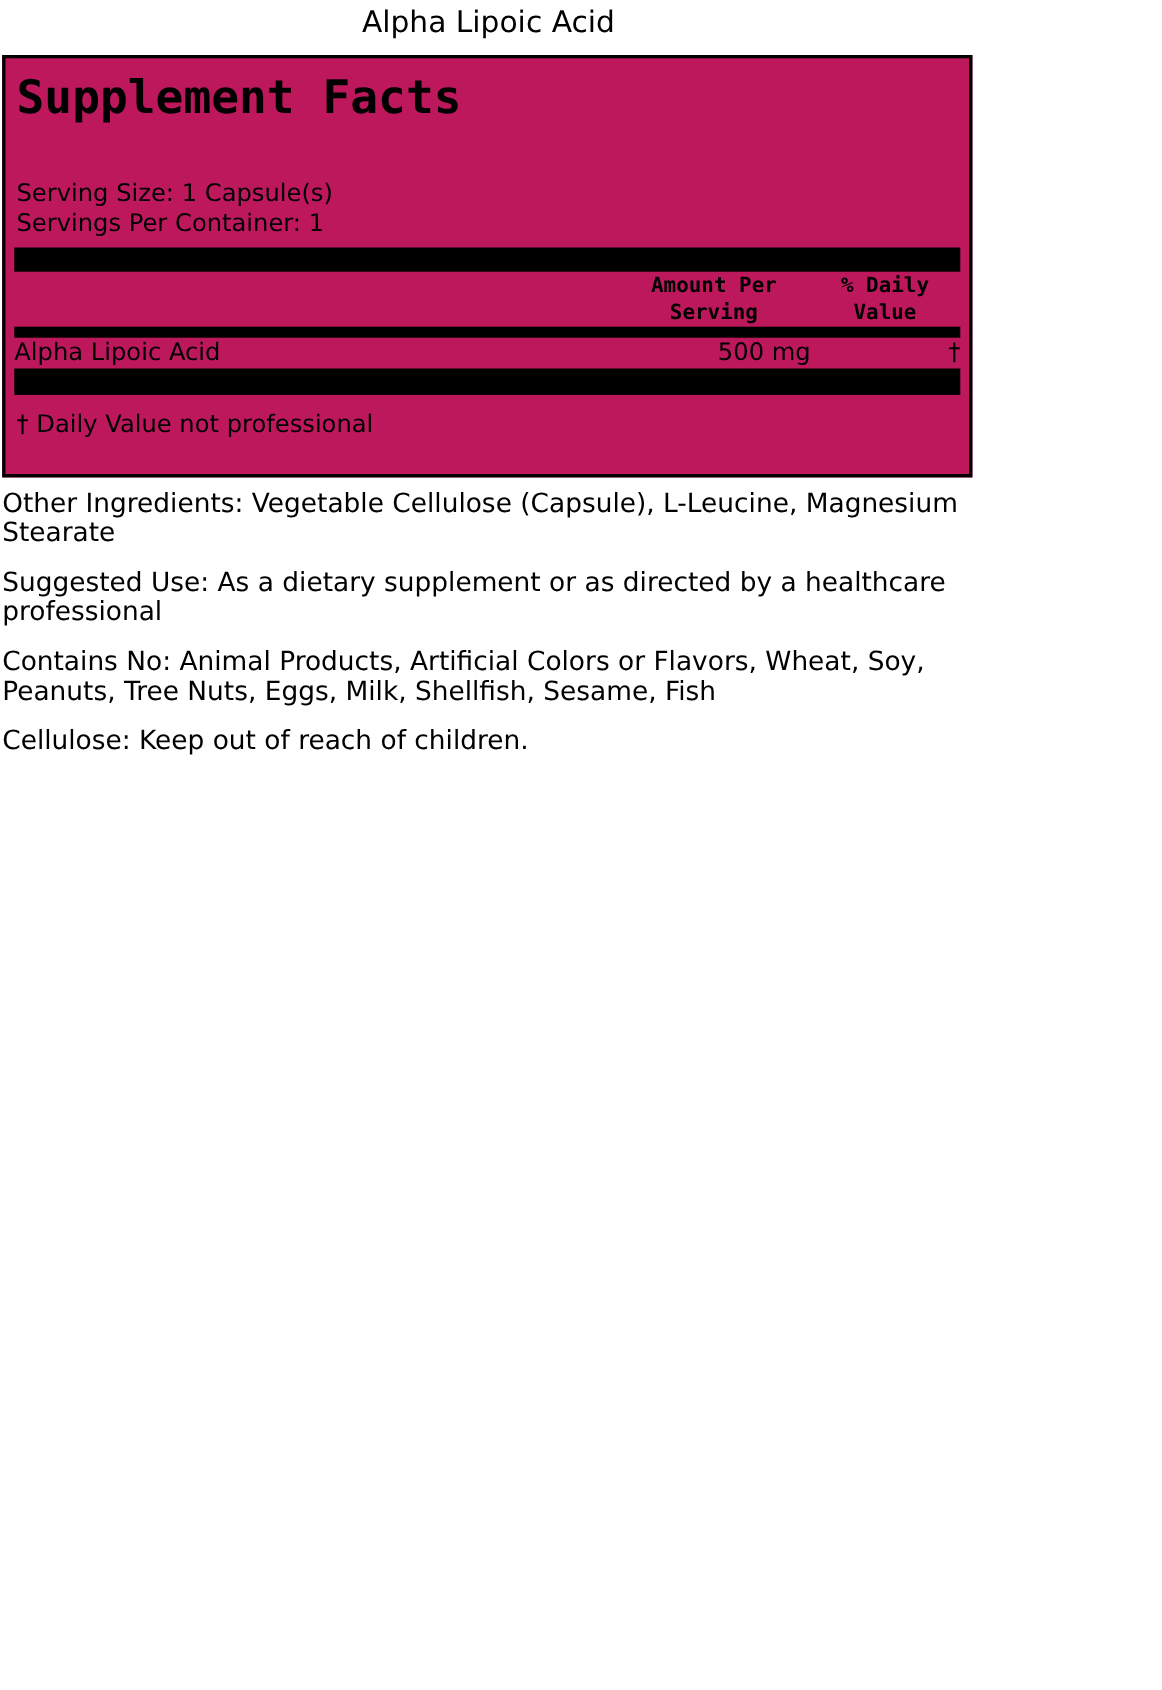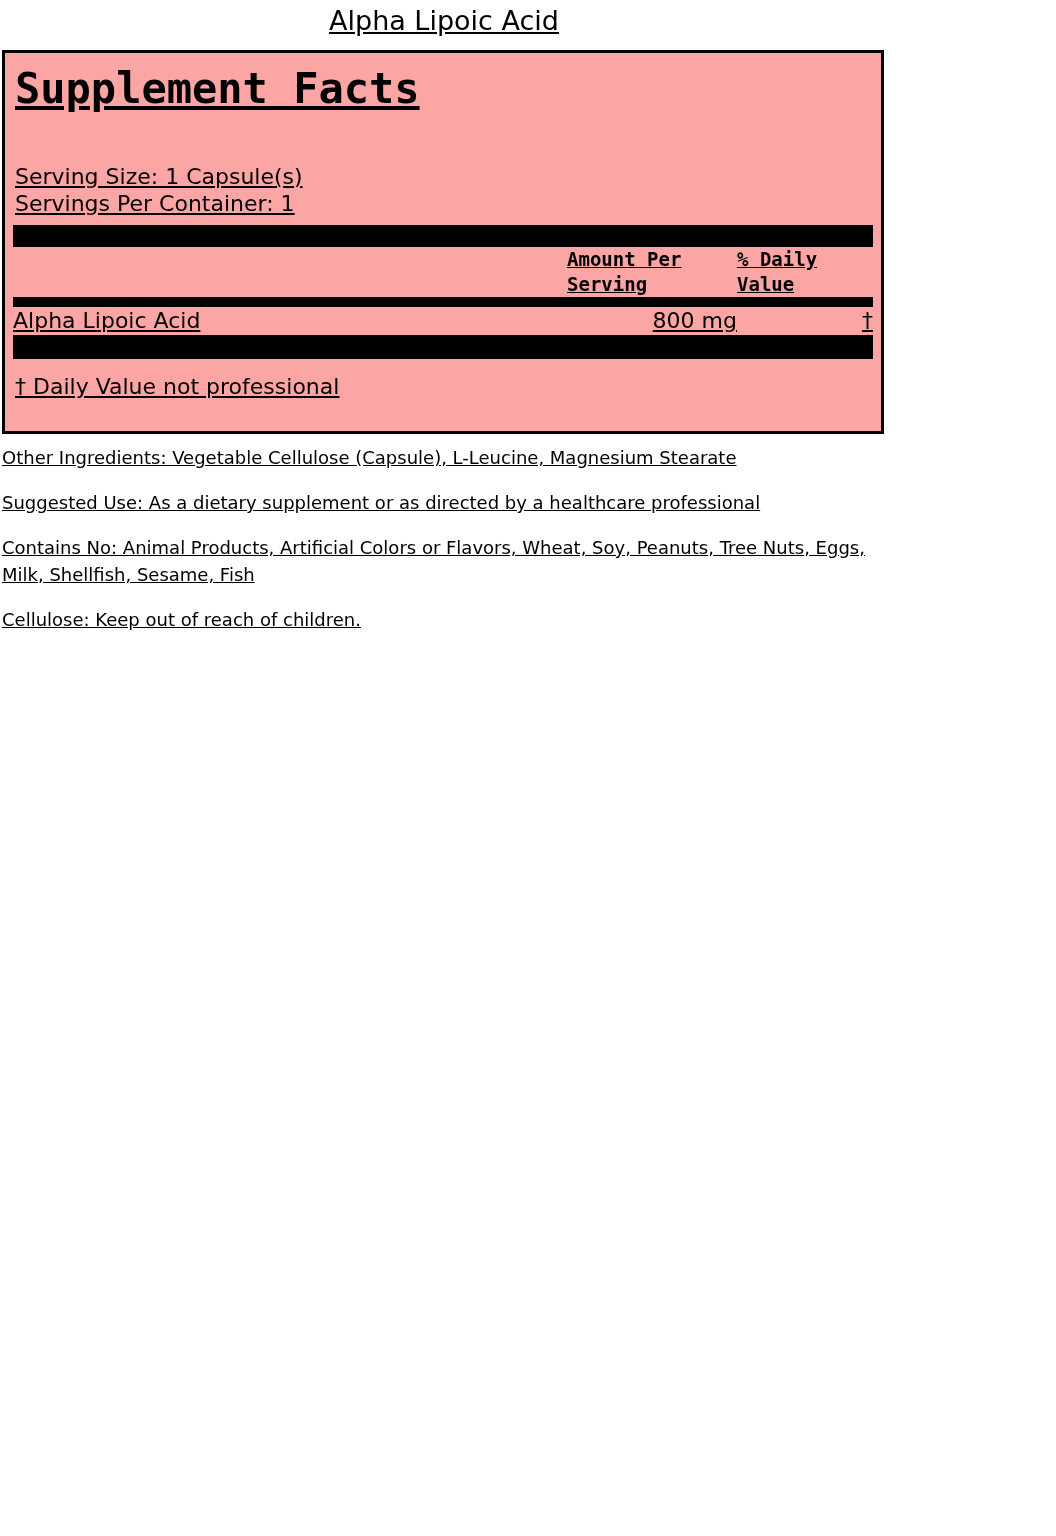--- a/index.html
+++ b/index.html
@@ -15,41 +15,40 @@
     color: #000000;
     -webkit-font-smoothing: antialiased;
   }
 
   .page {
     position: relative;
     width: 888px;
     height: 1536px;
     box-sizing: border-box;
     overflow: hidden;
-    text-decoration: underline;
   }
 
   
   .product-title {
     text-align: center;
     font-family: "DejaVu Sans", "Liberation Sans", sans-serif;
     font-size: 27px;
     line-height: 34px;
     font-weight: 400;
     padding-top: 4px;
     margin: 0 0 12px 0;
     color: #000;
   }
 
   
   .facts-panel {
     position: relative;
     margin: 0 4px 0 2px;
     border: 3px solid #000000;
-    background: #fca5a5;
+    background: #be185d;
     box-sizing: border-box;
     padding: 0 8px 0 8px;
   }
 
   .facts-heading {
     font-family: "DejaVu Sans Mono", "Liberation Mono", monospace;
     font-weight: bold;
     font-size: 42px;
     line-height: 52px;
     letter-spacing: 0px;
@@ -91,21 +90,21 @@
   }
   .col-name   { width: auto; }
   .col-amount { width: 170px; }
   .col-dv     { width: 136px; }
 
   .hdr-cell {
     font-family: "DejaVu Sans Mono", "Liberation Mono", monospace;
     font-weight: bold;
     font-size: 19px;
     line-height: 25px;
-    text-align: left;
+    text-align: center;
     padding: 5px 0 6px 0;
     white-space: pre-line;
   }
   .hdr-cell.amount { padding-right: 6px; }
   .hdr-cell.dv     { padding-right: 1px; }
 
   .nutrient-name {
     font-family: "DejaVu Sans", "Liberation Sans", sans-serif;
     font-size: 22px;
     line-height: 28px;
@@ -138,21 +137,21 @@
     padding: 14px 0 30px 2px;
   }
 
   
   .extra-block {
     padding: 0 6px 0 2px;
     margin-top: 10px;
   }
   .extra-para {
     font-family: "DejaVu Sans", "Liberation Sans", sans-serif;
-    font-size: 18px;
+    font-size: 24px;
     line-height: 27px;
     margin: 0 0 18px 0;
     color: #000;
   }
 </style>
 </head>
 <body>
 
 <div class="page">
 
@@ -190,21 +189,21 @@
 
     <table class="facts-table">
       <colgroup>
         <col class="col-name">
         <col class="col-amount">
         <col class="col-dv">
       </colgroup>
       <tbody>
         <tr>
           <td class="nutrient-name">Alpha Lipoic Acid</td>
-          <td class="nutrient-amount">800 mg</td>
+          <td class="nutrient-amount">500 mg</td>
           <td class="nutrient-dv">†</td>
         </tr>
       </tbody>
     </table>
 
     <div class="rule rule-bottom"></div>
 
     <div class="footnote">† Daily Value not professional</div>
 
   </div>

